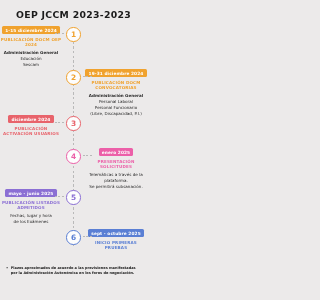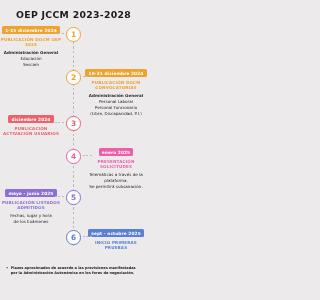--- a/index.html
+++ b/index.html
@@ -128,21 +128,21 @@
     font-size:3.5px;
     font-weight:bold;
     line-height:1.5;
     color:#1b1b1b;
   }
   .foot .bullet { flex:0 0 auto; }
 </style>
 </head>
 <body>
 
-<div class="title">OEP JCCM 2023-2028</div>
+<div class="title">OEP JCCM 2023-2023</div>
 
 <div class="spine"></div>
 
 <div class="timeline" id="timeline">
     <div class="node left" style="top: 0px;">
       <div class="conn cl"></div>
       <div class="side L">
         <div style="display: flex; flex-direction: column; align-items: center; width: 100%;">
           <span class="badge" style="background: rgb(240, 162, 46);">1-15 diciembre 2024</span>
           <div class="head" style="color: rgb(240, 162, 46);">PUBLICACIÓN DOCM OEP 2024</div>

